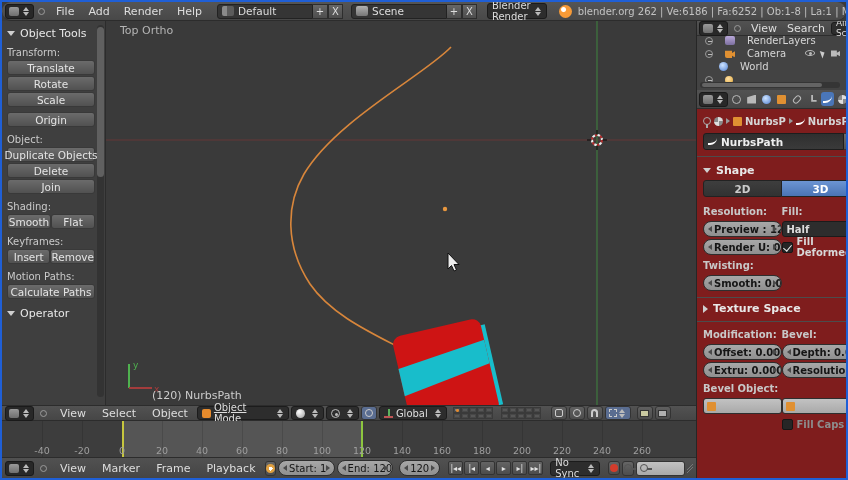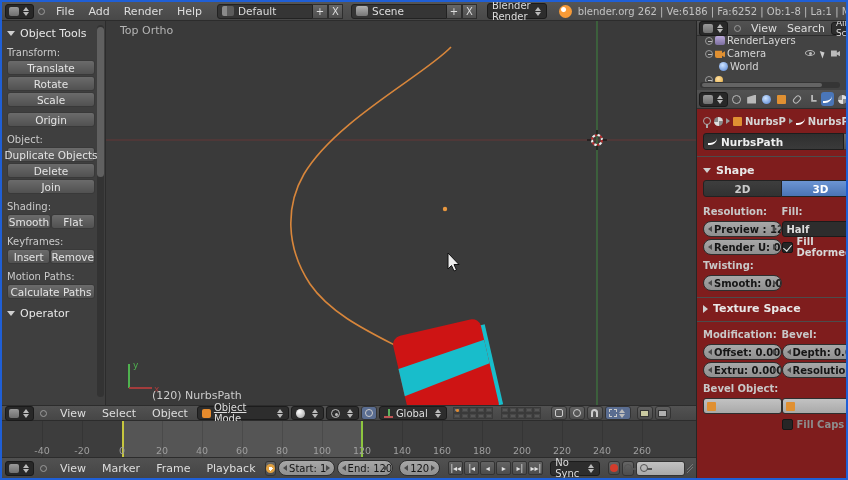--- a/index.html
+++ b/index.html
@@ -26,21 +26,21 @@
   .cb{display:inline-block;width:11px;height:11px;background:#262626;border:1px solid #161616;border-radius:2px;position:relative;flex:0 0 auto;}
   .cb.checked::after{content:"";position:absolute;left:2.5px;top:0.5px;width:4px;height:7px;border-right:1.6px solid #ededed;border-bottom:1.6px solid #ededed;transform:rotate(40deg);}
   .tri-d{display:inline-block;width:0;height:0;border-left:4px solid transparent;border-right:4px solid transparent;border-top:5px solid #cfcfcf;margin-right:5px;}
   .tri-r{display:inline-block;width:0;height:0;border-top:4px solid transparent;border-bottom:4px solid transparent;border-left:5px solid #cfcfcf;margin-right:5px;}
   .etype{display:flex;align-items:center;height:15px;background:#282828;border:1px solid #1a1a1a;border-radius:3px;padding:0 3px;}
   .etype .glyph{width:10px;height:9px;background:linear-gradient(#9a9a9a,#6f6f6f);border-radius:2px;}
   .menu{padding:0 7px;color:#dedede;font-size:11px;white-space:nowrap;}
   .dot-toggle{width:7px;height:7px;border-radius:50%;border:1px solid #9a9a9a;margin:0 4px;flex:0 0 auto;}
   
   .infobar{position:absolute;left:0;top:0;width:844px;height:19px;background:linear-gradient(#555,#484848);
-    border-bottom:1px solid #2c2c2c;display:flex;align-items:center;padding:0 3px;}
+    border-bottom:1px solid #2c2c2c;display:flex;align-items:center;padding:0 3px;border-radius:9px;}
   .sel{display:flex;align-items:center;margin-left:8px;}
   .sel-field{display:flex;align-items:center;width:96px;height:15px;background:#353535;border:1px solid #222;
     border-radius:3px 0 0 3px;padding:0 4px;font-size:10.5px;color:#ddd;gap:4px;}
   .sel-icon{width:12px;height:10px;background:linear-gradient(90deg,#8a8a8a 45%,#5c5c5c 45%);border-radius:2px;flex:0 0 auto;}
   .sq-btn{width:15px;height:15px;display:flex;align-items:center;justify-content:center;background:linear-gradient(#666,#4d4d4d);
     border:1px solid #2d2d2d;font-size:10px;color:#ddd;}
   .sq-btn.plus{border-left:none;}
   .blogo{width:13px;height:13px;border-radius:50%;background:radial-gradient(circle at 35% 35%,#fff 0 2px,#f79a37 3px 7px);margin:0 6px 0 12px;flex:0 0 auto;}
   .stats{font-size:10px;color:#c2c2c2;white-space:nowrap;}
   
@@ -70,21 +70,21 @@
   .layers .cell.active::after{content:"";position:absolute;left:2px;top:1px;width:3px;height:3px;background:#e58a2c;border-radius:50%;}
   .mini-btn{width:16px;height:14px;background:linear-gradient(#606060,#4c4c4c);border:1px solid #333;border-radius:3px;display:flex;align-items:center;justify-content:center;}
   .mini-btn .g-circle{width:8px;height:8px;border-radius:50%;border:1px solid #ccc;}
   .mini-btn .g-magnet{width:7px;height:8px;border:2px solid #ccc;border-bottom:none;border-radius:4px 4px 0 0;}
   .mini-btn .g-snapel{width:8px;height:8px;border:1px dashed #ccc;}
   .mini-btn.pressed{background:#5a6d91;}
   .mini-btn .g-render{width:9px;height:7px;background:#c9c9a0;border:1px solid #333;}
   
   .outliner{position:absolute;left:694px;top:19px;width:150px;height:69px;background:#434343;border-left:1px solid #262626;overflow:hidden;}
   .out-header{height:15px;background:linear-gradient(#525252,#464646);border-bottom:1px solid #2d2d2d;display:flex;align-items:center;padding:0 2px;gap:2px;}
-  .out-row{display:flex;align-items:center;height:13px;padding-left:8px;font-size:10px;color:#d6d6d6;gap:2px;}
+  .out-row{display:flex;align-items:center;height:13px;padding-left:8px;font-size:10px;color:#d6d6d6;gap:12px;}
   .expcirc{width:8px;height:8px;border-radius:50%;border:1px solid #9a9a9a;position:relative;flex:0 0 auto;}
   .expcirc::after{content:"";position:absolute;left:1.5px;top:3px;width:4px;height:1.2px;background:#bbb;}
   .oicon{width:10px;height:9px;border-radius:2px;flex:0 0 auto;}
   .oicon.renderlayers{background:linear-gradient(#b9a8d9,#7c6fa0);}
   .oicon.world{border-radius:50%;background:radial-gradient(circle at 40% 35%,#cfe4ff,#4f7fd0);width:9px;height:9px;}
   .oicon.camera{background:#e09032;clip-path:polygon(0 20%,70% 20%,70% 45%,100% 25%,100% 95%,70% 75%,70% 100%,0 100%);}
   .oicon.lamp{border-radius:50%;background:radial-gradient(circle at 40% 35%,#ffe2a8,#e0a432);width:8px;height:8px;}
   .row-icons{margin-left:auto;display:flex;gap:6px;padding-right:6px;}
   .eye{width:10px;height:6px;border:1px solid #bbb;border-radius:50%;position:relative;}
   .eye::after{content:"";position:absolute;left:3px;top:1px;width:3px;height:3px;background:#bbb;border-radius:50%;}

